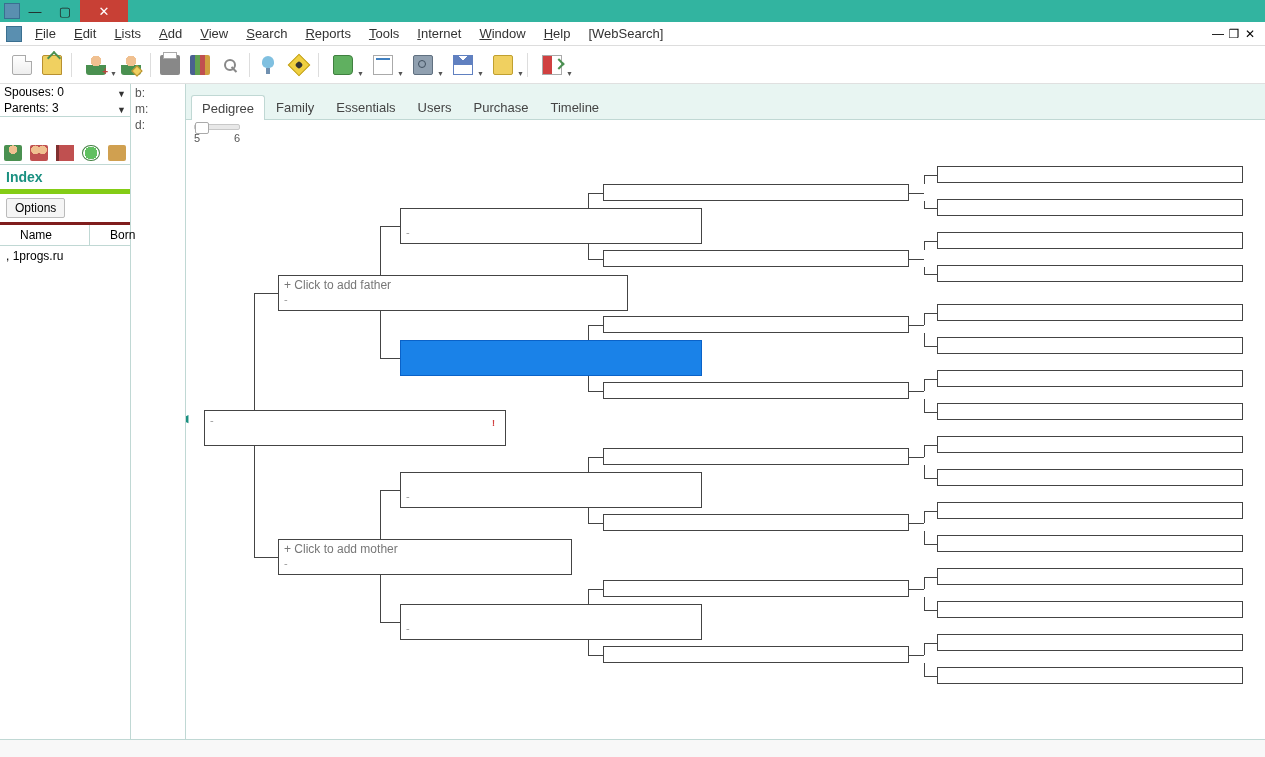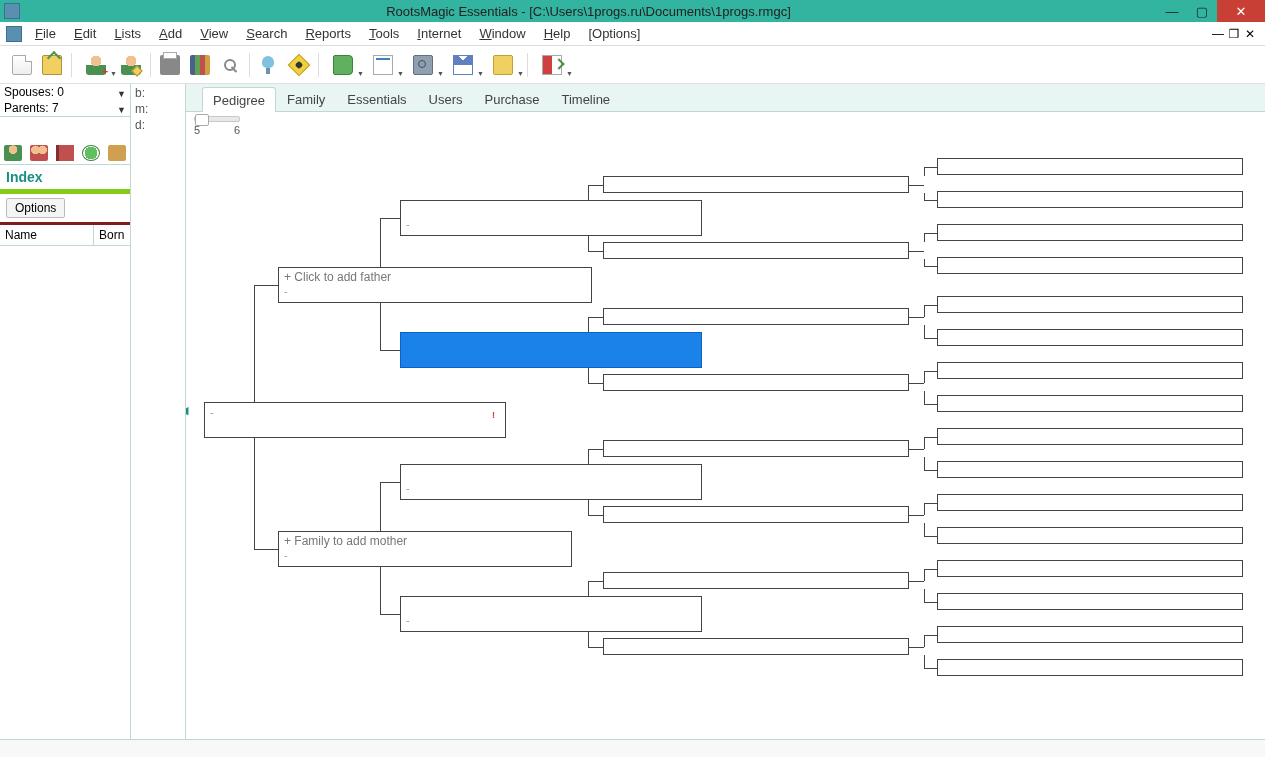--- a/index.html
+++ b/index.html
@@ -72,33 +72,33 @@
 .left-icons .li { width: 18px; height: 16px; }
 .li-person { background: radial-gradient(circle at 50% 30%, #f0c090 30%, transparent 31%), #4a9050; border-radius:2px; }
 .li-people { background: radial-gradient(circle at 30% 30%, #f0c090 25%, transparent 26%),radial-gradient(circle at 70% 30%, #f0c090 25%, transparent 26%), #c05050; border-radius:2px; }
 .li-book { background:#c05050; border-left:3px solid #803030; width:12px; }
 .li-globe { background: radial-gradient(circle,#60c060 60%,transparent 61%); border:1px solid #408040; border-radius:50%; width:16px; height:16px; }
 .li-folder { background:#d0a050; border-radius:2px; width:16px; height:12px; }
 .index-hdr { background:#fff; color:#1a9080; font-weight:bold; font-size:14px; padding:4px 6px; border-bottom:5px solid #84cc16; }
 .options-row { padding:4px 6px; border-bottom:3px solid #7f1d1d; }
 .options-btn { background:#f5f5f5; border:1px solid #bbb; padding:2px 8px; border-radius:2px; font-size:12px; }
 .table-hdr { display:flex; border-bottom:1px solid #c0d8d4; background:#fff; }
-.table-hdr .th { padding:3px 5px; font-size:12px; border-right:1px solid #c0d8d4; }
+.table-hdr .th { padding:3px 20px; font-size:12px; border-right:1px solid #c0d8d4; }
 .table-hdr .th.name { flex:1; }
 .table-hdr .th.born { width:36px; border-right:none; }
 .table-body { flex:1; overflow:auto; background:#fff; }
 .table-row { padding:3px 6px; font-size:12px; }
 
 
 .detail-strip { width: 55px; border-right:1px solid #c0d8d4; padding: 2px 4px; font-size:12px; color:#555; }
 .detail-strip div { height:16px; }
 
 
 .right { flex:1; display:flex; flex-direction:column; background:#fff; position:relative; }
-.tabs-row { display:flex; align-items:flex-end; height:28px; border-bottom:1px solid #c0d8d4; padding-left:16px; gap:0; background:#e8f5f2; }
+.tabs-row { display:flex; align-items:flex-end; height:36px; border-bottom:1px solid #c0d8d4; padding-left:5px; gap:0; background:#e8f5f2; }
 .tab { padding:5px 10px 4px; font-size:13px; color:#444; border:1px solid transparent; border-bottom:none; background:transparent; cursor:default; }
 .tab.active { background:#fff; border-color:#c0d8d4; border-radius:3px 3px 0 0; position:relative; top:1px; }
 .slider-row { height:24px; padding:2px 8px; display:flex; align-items:flex-start; }
 .slider { width:46px; height:6px; background:#e8e8e8; border:1px solid #c8c8c8; border-radius:2px; position:relative; margin-top:2px; }
 .slider .thumb { position:absolute; left:0; top:-3px; width:14px; height:12px; background:#fff; border:1px solid #aaa; border-radius:2px; }
 
 
 .pedigree { flex:1; position:relative; overflow:hidden; }
 .collapse-handle { position:absolute; left:-6px; top:268px; font-size:11px; color:#1a9080; }
 .pbox { position:absolute; background:#fff; border:1px solid #444; font-size:12px; padding:2px 5px; line-height:14px; }
@@ -118,42 +118,41 @@
 .vline { position:absolute; width:1px; background:#444; }
 
 
 .statusbar { height:18px; border-top:1px solid #c0d8d4; background:#f8f8f8; }
 </style>
 </head>
 <body>
 
 <div class="titlebar">
   <div class="app-icon"></div>
-  <div class="title">RootsMagic Essentials - [C:\Users\1progs.ru\Documents\1progs.rmgc]</div>
   <div class="win-controls">
     <div class="winbtn">—</div>
     <div class="winbtn">▢</div>
     <div class="winbtn close">✕</div>
   </div>
 </div>
 
 <div class="menubar">
   <div class="app-icon-sm"></div>
   <div class="mitem"><span class="ul">F</span><span>ile</span></div>
   <div class="mitem"><span class="ul">E</span>dit</div>
   <div class="mitem"><span class="ul">L</span>ists</div>
   <div class="mitem"><span class="ul">A</span>dd</div>
   <div class="mitem"><span class="ul">V</span>iew</div>
   <div class="mitem"><span class="ul">S</span>earch</div>
   <div class="mitem"><span class="ul">R</span>eports</div>
   <div class="mitem"><span class="ul">T</span>ools</div>
   <div class="mitem"><span class="ul">I</span>nternet</div>
   <div class="mitem"><span class="ul">W</span>indow</div>
   <div class="mitem"><span class="ul">H</span>elp</div>
-  <div class="mitem">[Options]</div>
+  <div class="mitem">[WebSearch]</div>
   <div class="spacer"></div>
   <div class="mdi">
     <span>—</span>
     <span>❐</span>
     <span>✕</span>
   </div>
 </div>
 
 <div class="toolbar">
   <div class="tb-btn">
@@ -217,39 +216,42 @@
 
 <div class="main">
 
   <div class="left">
     <div class="info-rows">
       <div class="info-row">
         <span class="label">Spouses: 0</span>
         <span class="dd-tri">▼</span>
       </div>
       <div class="info-row">
-        <span class="label">Parents: 7</span>
+        <span class="label">Parents: 3</span>
         <span class="dd-tri">▼</span>
       </div>
     </div>
     <div style="height:24px"></div>
     <div class="left-icons">
       <div class="li li-person"></div>
       <div class="li li-people"></div>
       <div class="li li-book"></div>
       <div class="li li-globe"></div>
       <div class="li li-folder"></div>
     </div>
     <div class="index-hdr">Index</div>
     <div class="options-row">
       <button class="options-btn">Options</button>
     </div>
     <div class="table-hdr">
       <div class="th name">Name</div>
       <div class="th born">Born</div>
+    </div>
+    <div class="table-body">
+      <div class="table-row">, 1progs.ru</div>
     </div>
   </div>
 
   <div class="detail-strip">
     <div>b:</div>
     <div>m:</div>
     <div>d:</div>
   </div>
 
   <div class="right">
@@ -276,27 +278,27 @@
     <div class="pedigree">
       <div class="collapse-handle">◀</div>
 
       <div class="pbox big" style="left:18px; top:266px; width:302px;">
         <div class="ln2">-</div>
         <div class="warn-ico">
             <div class="warn-outline"></div>
           </div>
       </div>
 
-      <div class="pbox big" style="left:92px; top:131px; width:314px;">
+      <div class="pbox big" style="left:92px; top:131px; width:350px;">
         <div class="ln1">+  Click to add father</div>
         <div class="ln2">-</div>
       </div>
 
       <div class="pbox big" style="left:92px; top:395px; width:294px;">
-        <div class="ln1">+  Family to add mother</div>
+        <div class="ln1">+  Click to add mother</div>
         <div class="ln2">-</div>
       </div>
 
       <div class="pbox med" style="left:214px; top:64px; width:302px;">
           <div>&nbsp;</div>
           <div class="ln2">-</div>
         </div>
       <div class="pbox med selected" style="left:214px; top:196px; width:302px;"></div>
       <div class="pbox med" style="left:214px; top:328px; width:302px;">
           <div>&nbsp;</div>

